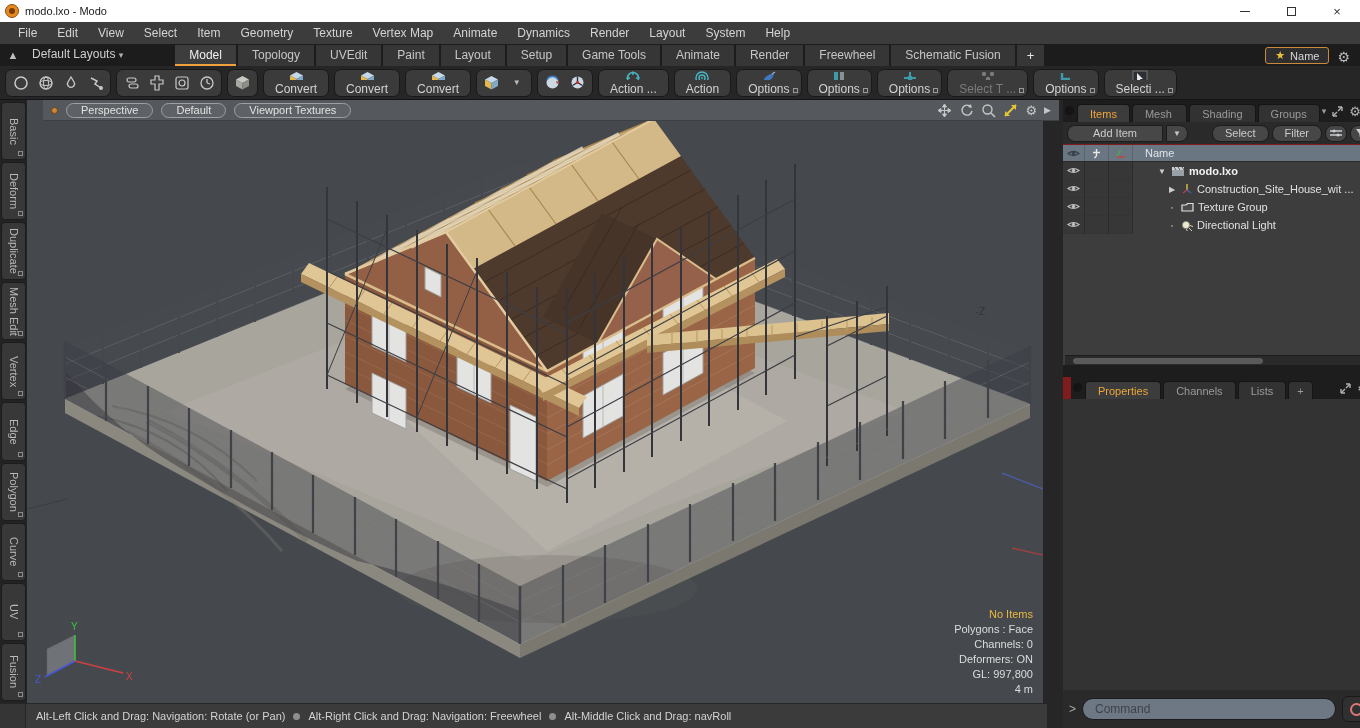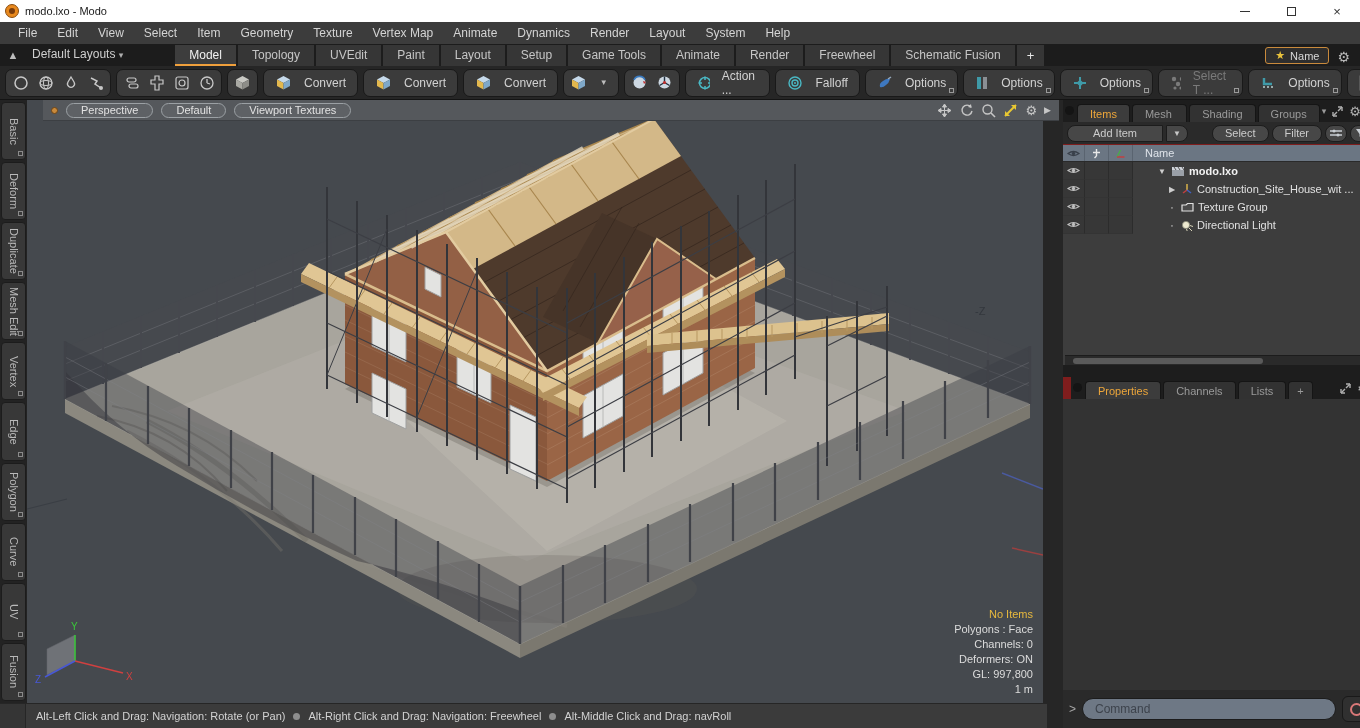--- a/index.html
+++ b/index.html
@@ -44,23 +44,23 @@
   #only-btn .star { color:#E8C23C; font-size:11px; }
   #layout-gear { color:#B8B8B8; font-size:14px; margin-right:10px; margin-bottom:1px; }
 
   
   #toolbar { left:0; top:66px; width:1360px; height:34px; background:#262626;
              border-bottom:1px solid #141414; display:flex; align-items:center;
              padding:0 5px; gap:5px; }
   .tgroup { display:flex; background:#3B3B3B; border:1px solid #191919; border-radius:7px;
             height:28px; align-items:center; padding:0 2px; }
   .ibtn { width:25px; height:25px; display:flex; align-items:center; justify-content:center; }
-  .tbtn { display:flex; align-items:center; gap:12px; background:#3B3B3B; border:1px solid #191919;
+  .tbtn { display:flex; align-items:center; gap:2px; background:#3B3B3B; border:1px solid #191919;
           border-radius:7px; height:28px; padding:0 11px; color:#D2D2D2; font-size:12px;
-          position:relative; }
+          position:relative;flex-direction:column; }
   .tbtn.optbox::after { content:""; position:absolute; right:3px; bottom:3px; width:3px; height:3px;
           border:1px solid #9a9a9a; }
   .tbtn.disabled { color:#7A7A7A; }
 
   
   #lefttabs { left:0; top:100px; width:27px; height:603px; background:#232323;
               display:flex; flex-direction:column; padding:2px 1px; gap:2px; }
   .vtab { writing-mode:vertical-rl; text-orientation:sideways; background:#383838;
           border:1px solid #1c1c1c; border-radius:4px; color:#B9B9B9; font-size:11px;
           flex:1; display:flex; align-items:center; justify-content:center; position:relative; }
@@ -333,21 +333,21 @@
           <path d="M8,1.5 V5 M8,11 V14.5 M1.5,8 H5 M11,8 H14.5" stroke="#4AB8C4" stroke-width="1.5"></path>
         </svg>
       <span>Action  ...</span>
       </div>
     <div class="tbtn">
       <svg width="16" height="16">
           <circle cx="8" cy="8" r="6" fill="none" stroke="#4AB8C4" stroke-width="1.4"></circle>
           <circle cx="8" cy="8" r="3" fill="none" stroke="#4AB8C4" stroke-width="1.4"></circle>
           <circle cx="8" cy="8" r="1" fill="#4AB8C4"></circle>
         </svg>
-      <span>Falloff</span>
+      <span>Action</span>
       </div>
     <div class="tbtn optbox">
       <svg width="16" height="16">
           <path d="M3,12 Q2,8 6,6 Q10,3 13,4 Q12,8 9,10 Q6,13 3,12 Z" fill="#3E78C0"></path>
           <path d="M11,4 L14,2" stroke="#9ab" stroke-width="1.5"></path>
         </svg>
       <span>Options</span>
       </div>
     <div class="tbtn optbox">
       <svg width="14" height="16">
@@ -561,21 +561,21 @@
           <text x="8" y="562" font-size="10" fill="#4858D8" font-family="Liberation Sans">Z</text>
         </g>
       </svg>
 
       <div id="vp-status" class="abs">
         <div class="hl">No Items</div>
         <div>Polygons : Face</div>
         <div>Channels: 0</div>
         <div>Deformers: ON</div>
         <div>GL: 997,800</div>
-        <div>1 m</div>
+        <div>4 m</div>
       </div>
     </div>
   </div>
 
   <div id="rightpanel" class="abs">
     <div id="rp-tabs" class="abs" style="position:relative;">
       <div class="rp-notch"></div>
       <div class="ptab active">Items</div>
       <div class="ptab">Mesh ...</div>
       <div class="ptab">Shading</div>

